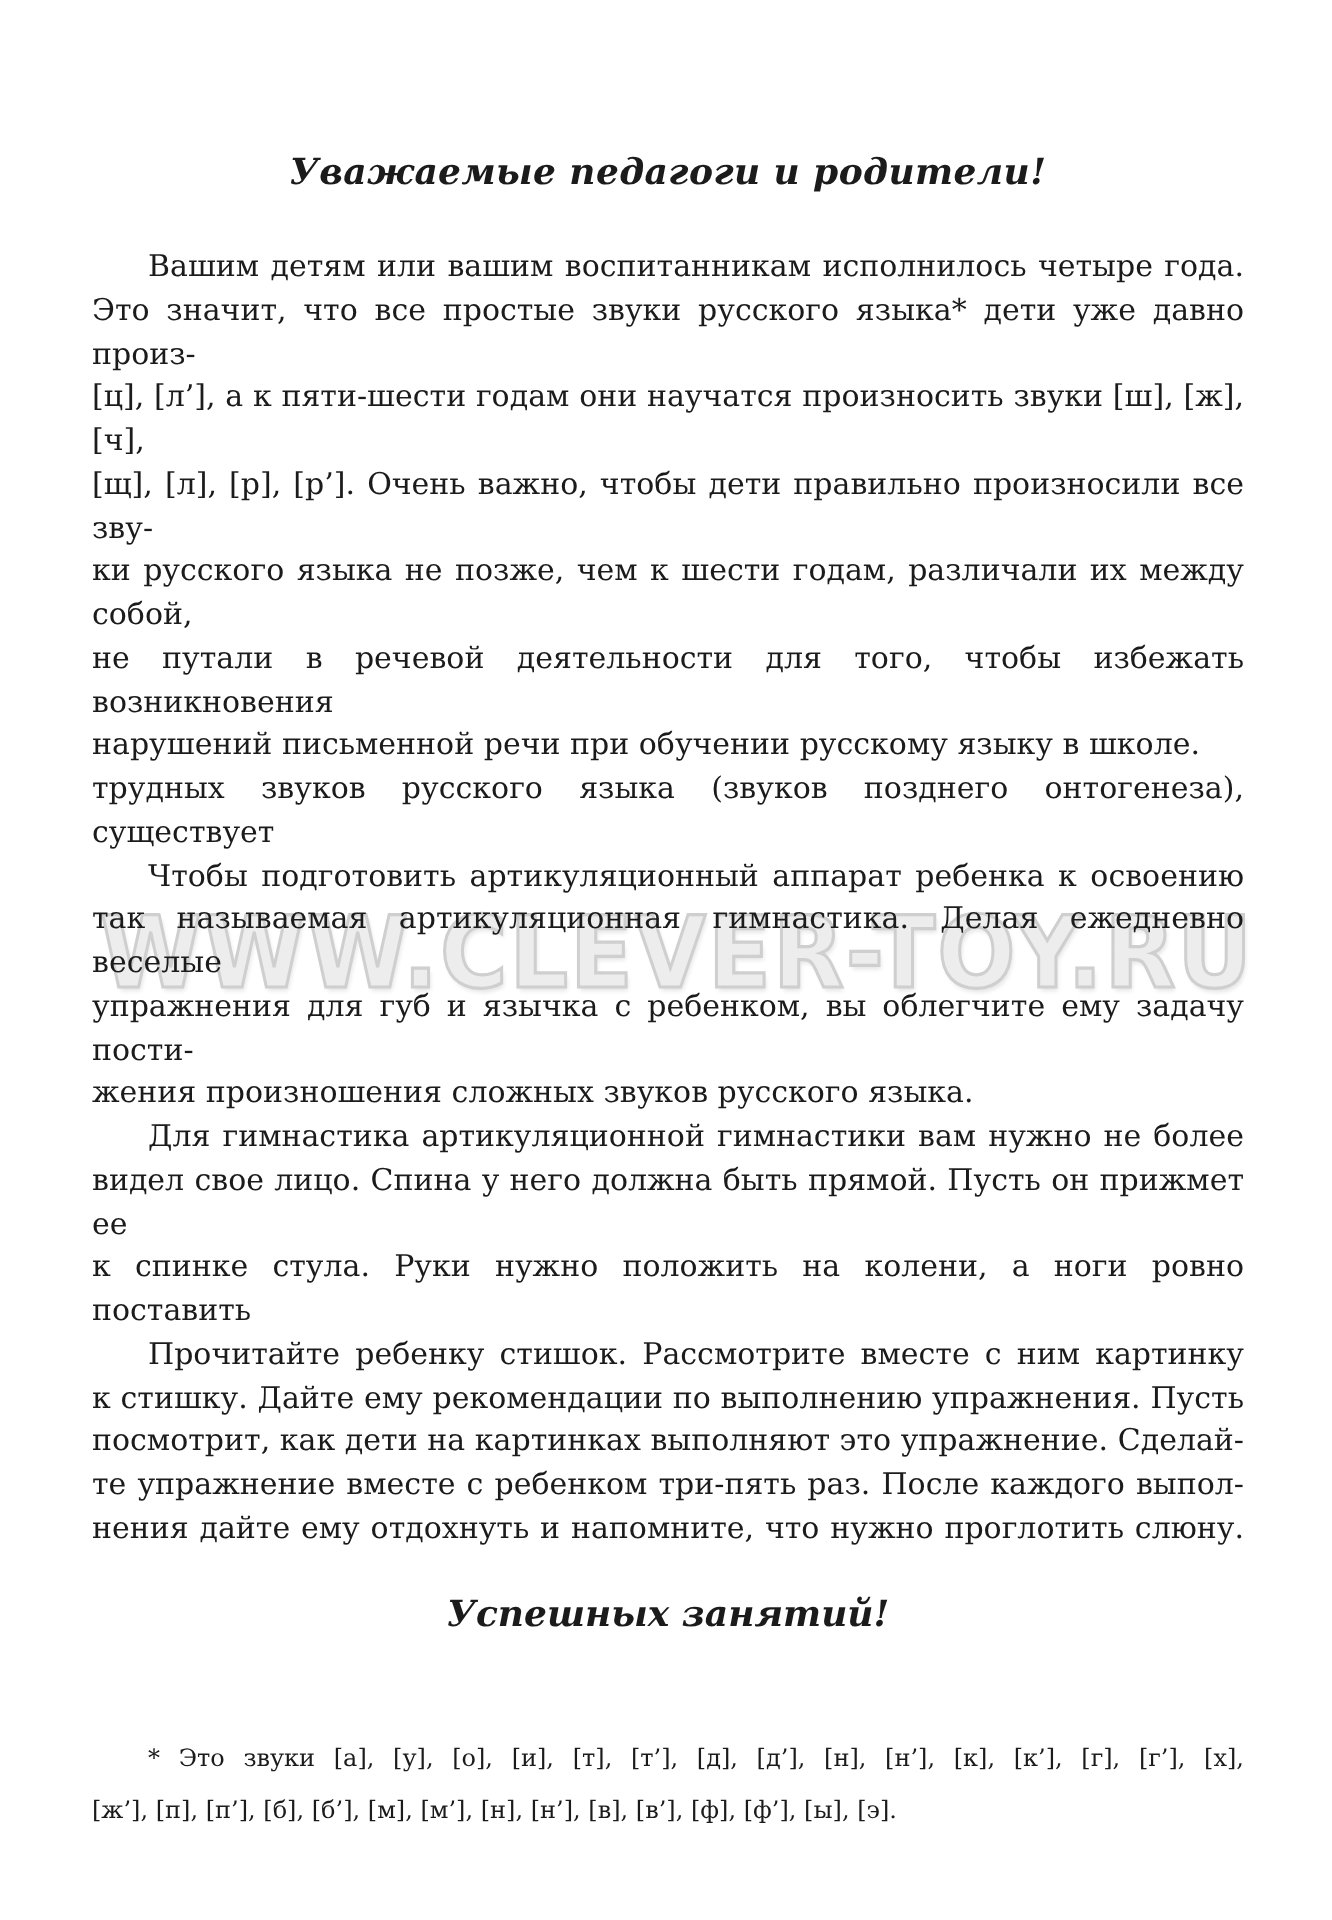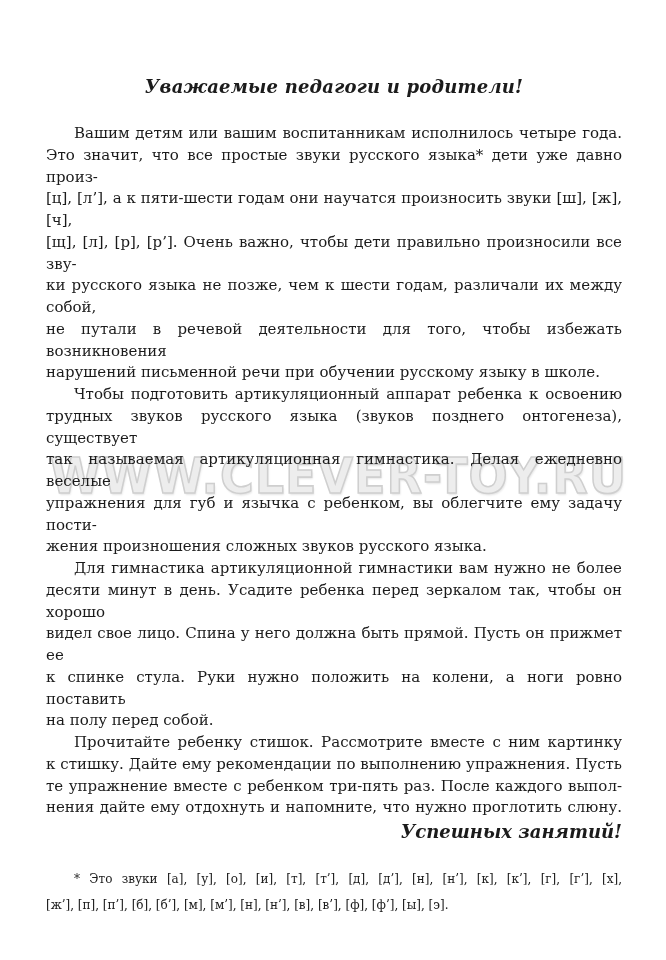--- a/index.html
+++ b/index.html
@@ -47,22 +47,22 @@
   }
   .body-text {
     margin-top: 26px;
     font-size: 15px;
     line-height: 21.75px;
   }
   .ln { text-align: justify; }
   .just { text-align-last: justify; }
   .first { text-indent: 28px; }
   .closing {
-    margin-top: 2px;
-    text-align: right;
+    margin-top: 21px;
+    text-align: center;
     font-size: 18px;
     font-weight: bold;
     font-style: italic;
   }
   .footnote {
     position: absolute;
     left: 46px;
     right: 44px;
     top: 866px;
     z-index: 1;
@@ -88,38 +88,37 @@
         <div class="ln just first">Вашим детям или вашим воспитанникам исполнилось четыре года.</div>
         <div class="ln just">Это значит, что все простые звуки русского языка* дети уже давно произ-</div>
         <div class="ln just">[ц], [л’], а к пяти-шести годам они научатся произносить звуки [ш], [ж], [ч],</div>
         <div class="ln just">[щ], [л], [р], [р’]. Очень важно, чтобы дети правильно произносили все зву-</div>
         <div class="ln just">ки русского языка не позже, чем к шести годам, различали их между собой,</div>
         <div class="ln just">не путали в речевой деятельности для того, чтобы избежать возникновения</div>
         <div class="ln">нарушений письменной речи при обучении русскому языку в школе.</div>
       </div>
 
       <div>
+        <div class="ln just">трудных звуков русского языка (звуков позднего онтогенеза), существует</div>
         <div class="ln just first">Чтобы подготовить артикуляционный аппарат ребенка к освоению</div>
-        <div class="ln just">трудных звуков русского языка (звуков позднего онтогенеза), существует</div>
         <div class="ln just">так называемая артикуляционная гимнастика. Делая ежедневно веселые</div>
         <div class="ln just">упражнения для губ и язычка с ребенком, вы облегчите ему задачу пости-</div>
         <div class="ln">жения произношения сложных звуков русского языка.</div>
       </div>
 
       <div>
         <div class="ln just first">Для гимнастика артикуляционной гимнастики вам нужно не более</div>
-        <div class="ln just">десяти минут в день. Усадите ребенка перед зеркалом так, чтобы он хорошо</div>
         <div class="ln just">видел свое лицо. Спина у него должна быть прямой. Пусть он прижмет ее</div>
         <div class="ln just">к спинке стула. Руки нужно положить на колени, а ноги ровно поставить</div>
-        <div class="ln">на полу перед собой.</div>
       </div>
 
       <div>
         <div class="ln just first">Прочитайте ребенку стишок. Рассмотрите вместе с ним картинку</div>
         <div class="ln just">к стишку. Дайте ему рекомендации по выполнению упражнения. Пусть</div>
+        <div class="ln just">посмотрит, как дети на картинках выполняют это упражнение. Сделай-</div>
         <div class="ln just">те упражнение вместе с ребенком три-пять раз. После каждого выпол-</div>
         <div class="ln just">нения дайте ему отдохнуть и напомните, что нужно проглотить слюну.</div>
       </div>
 
     </div>
 
     <div class="closing">Успешных занятий!</div>
 
   </div>
 

